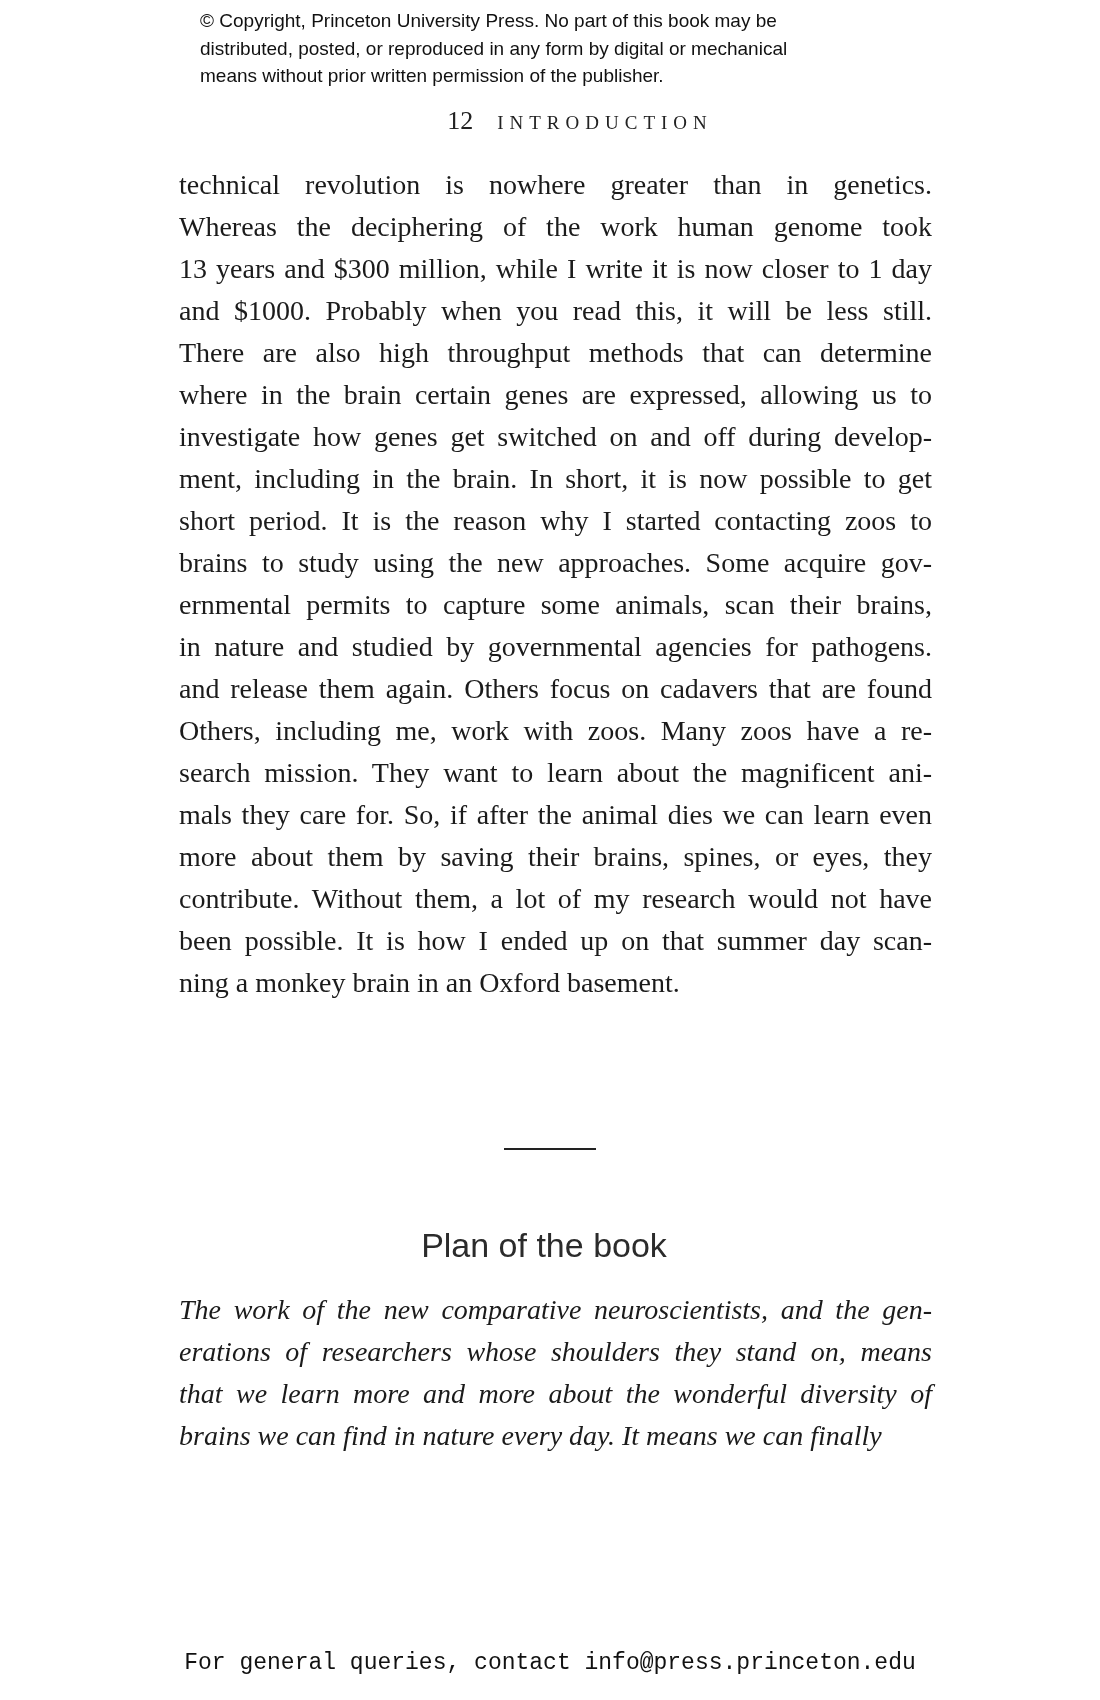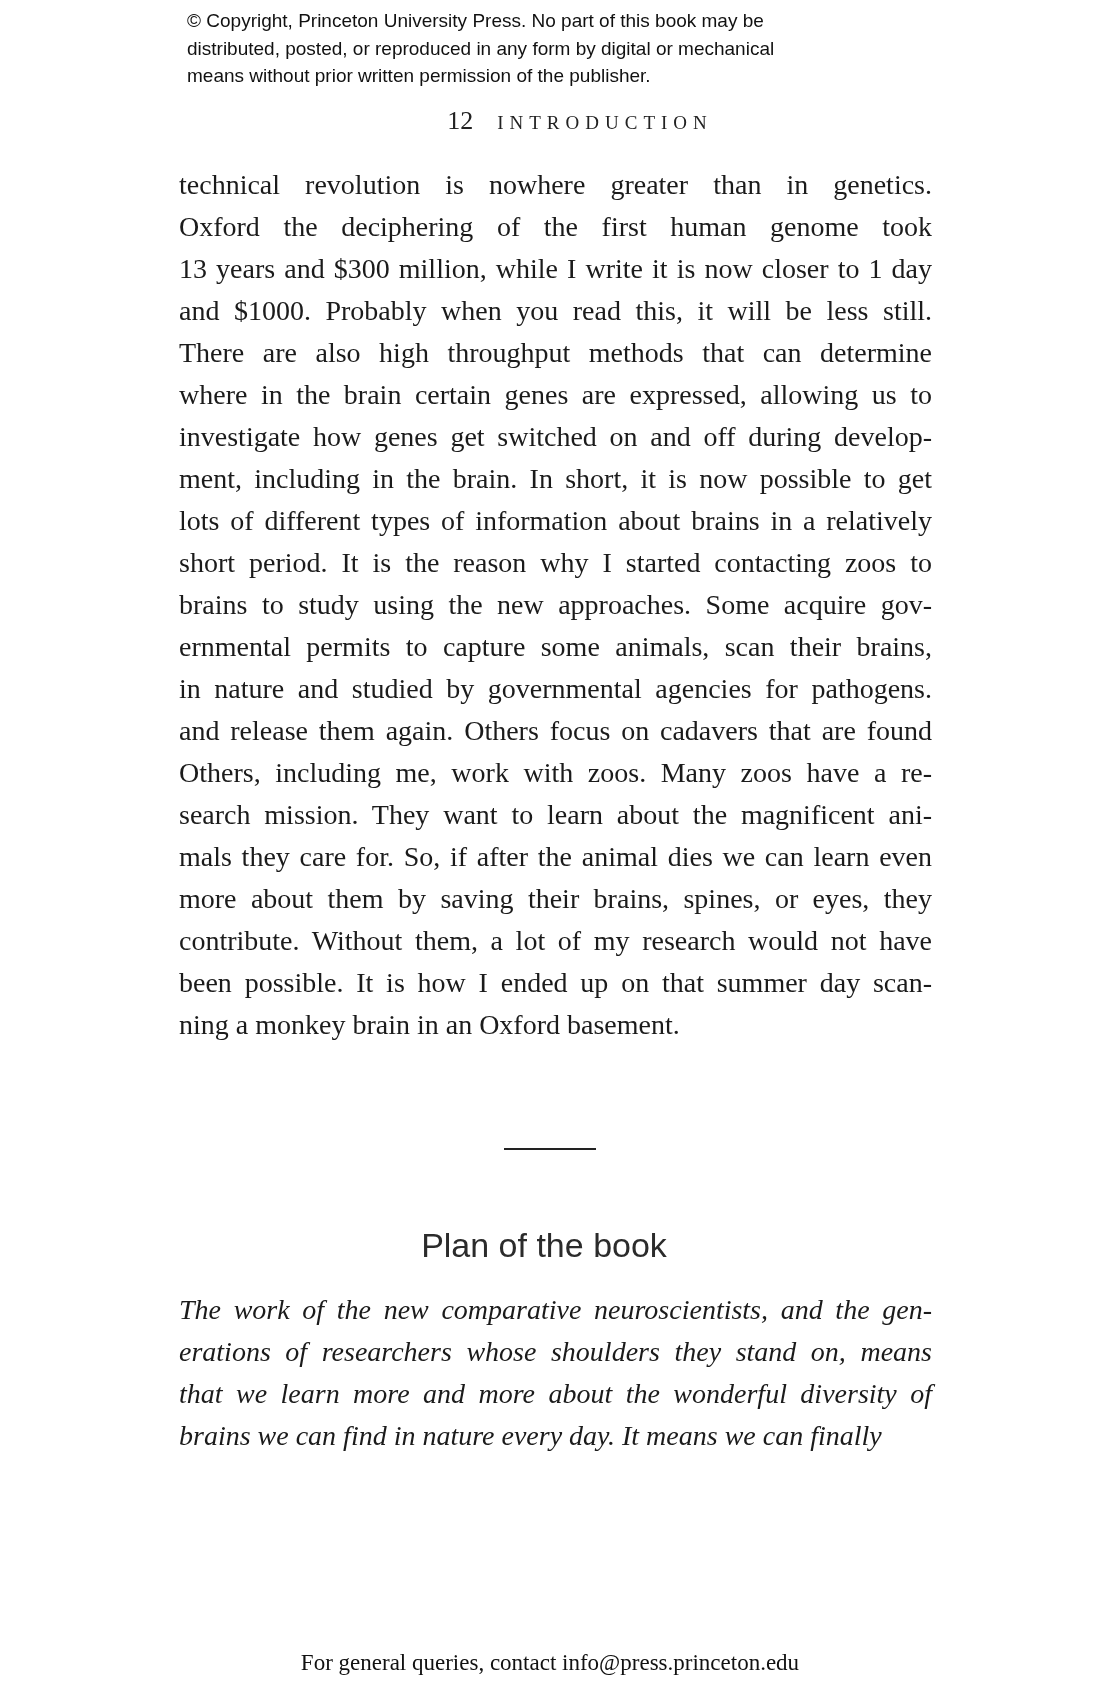--- a/index.html
+++ b/index.html
@@ -16,21 +16,21 @@
   
   .copyright {
     position: absolute;
     left: 187px;
     top: 7px;
     font-family: "Liberation Sans", sans-serif;
     font-size: 19px;
     line-height: 27.5px;
     color: #111111;
   }
-  .copyright .line { white-space: nowrap; text-align: left; }
+  .copyright .line { white-space: nowrap; text-align: left; margin-left: 13px; }
 
   
   .running-head {
     position: absolute;
     top: 106px;
     left: 0;
     width: 1100px;
     text-align: center;
     font-family: "Liberation Serif", serif;
     color: #222222;
@@ -84,21 +84,21 @@
     color: #2b2b2b;
   }
 
   
   .footer {
     position: absolute;
     top: 1650px;
     left: 0;
     width: 1100px;
     text-align: center;
-    font-family: Liberation Serif, serif;
+    font-family: Liberation Mono, monospace;
     font-size: 23px;
     color: #111111;
   }
 </style>
 </head>
 <body>
 
 <div class="page">
 
   <div class="copyright">
@@ -106,28 +106,27 @@
       <div class="line">distributed, posted, or reproduced in any form by digital or mechanical</div>
       <div class="line">means without prior written permission of the publisher.</div>
     </div>
 
   <div class="running-head">
     <span class="page-number">12</span><span class="chapter-title">INTRODUCTION</span>
   </div>
 
   <div class="para" id="para1">
       <div class="line">technical revolution is nowhere greater than in genetics.</div>
-      <div class="line">Oxford the deciphering of the first human genome took</div>
+      <div class="line">Whereas the deciphering of the work human genome took</div>
       <div class="line">13 years and $300 million, while I write it is now closer to 1 day</div>
       <div class="line">and $1000. Probably when you read this, it will be less still.</div>
       <div class="line">There are also high throughput methods that can determine</div>
       <div class="line">where in the brain certain genes are expressed, allowing us to</div>
       <div class="line">investigate how genes get switched on and off during develop-</div>
       <div class="line">ment, including in the brain. In short, it is now possible to get</div>
-      <div class="line">lots of different types of information about brains in a relatively</div>
       <div class="line">short period. It is the reason why I started contacting zoos to</div>
       <div class="line">brains to study using the new approaches. Some acquire gov-</div>
       <div class="line">ernmental permits to capture some animals, scan their brains,</div>
       <div class="line">in nature and studied by governmental agencies for pathogens.</div>
       <div class="line">and release them again. Others focus on cadavers that are found</div>
       <div class="line">Others, including me, work with zoos. Many zoos have a re-</div>
       <div class="line">search mission. They want to learn about the magnificent ani-</div>
       <div class="line">mals they care for. So, if after the animal dies we can learn even</div>
       <div class="line">more about them by saving their brains, spines, or eyes, they</div>
       <div class="line">contribute. Without them, a lot of my research would not have</div>

